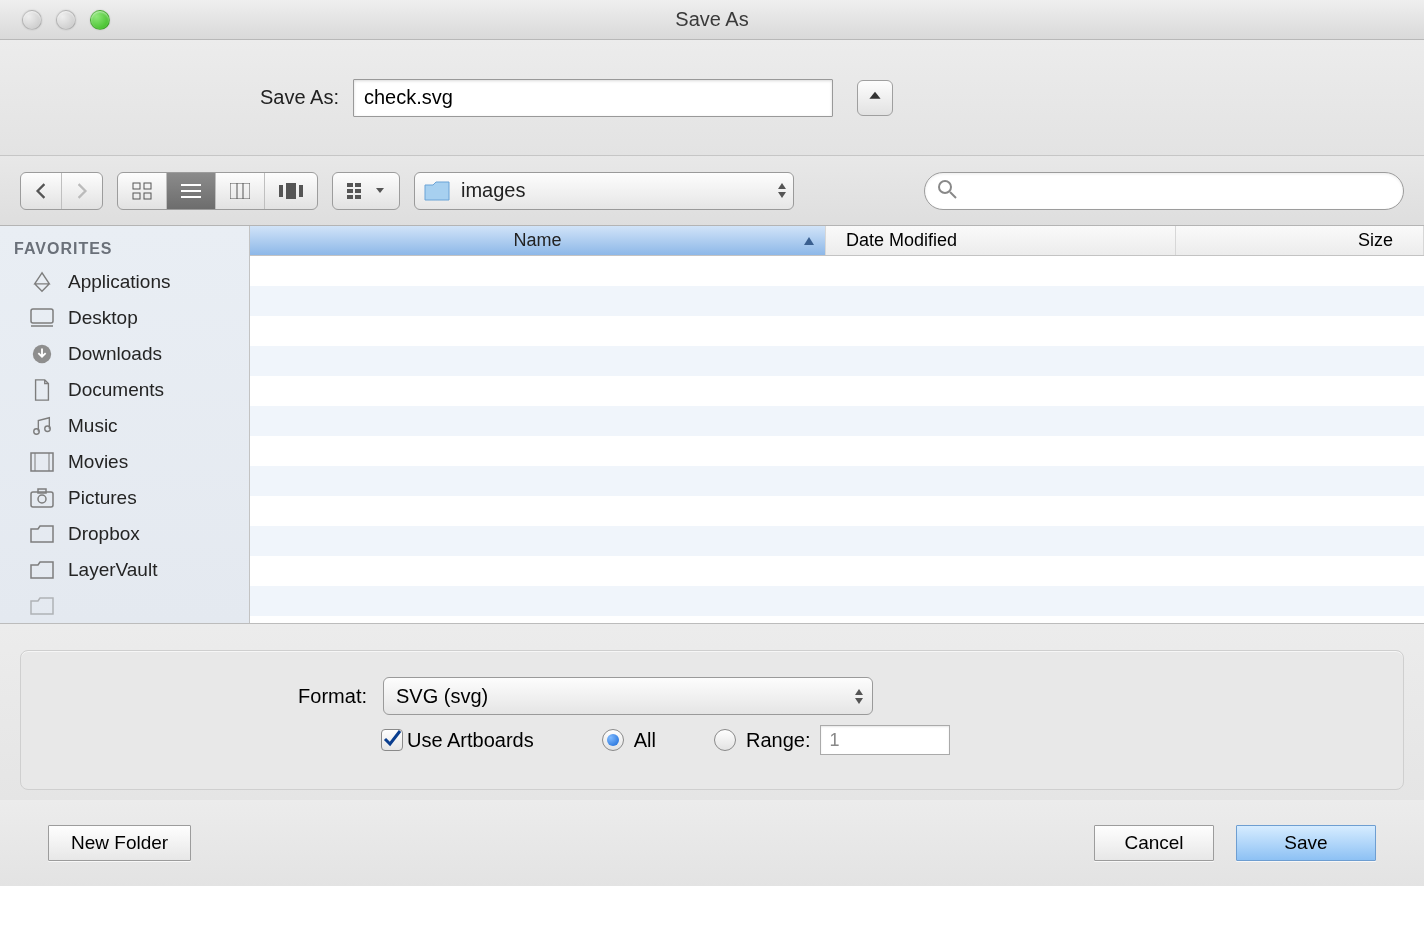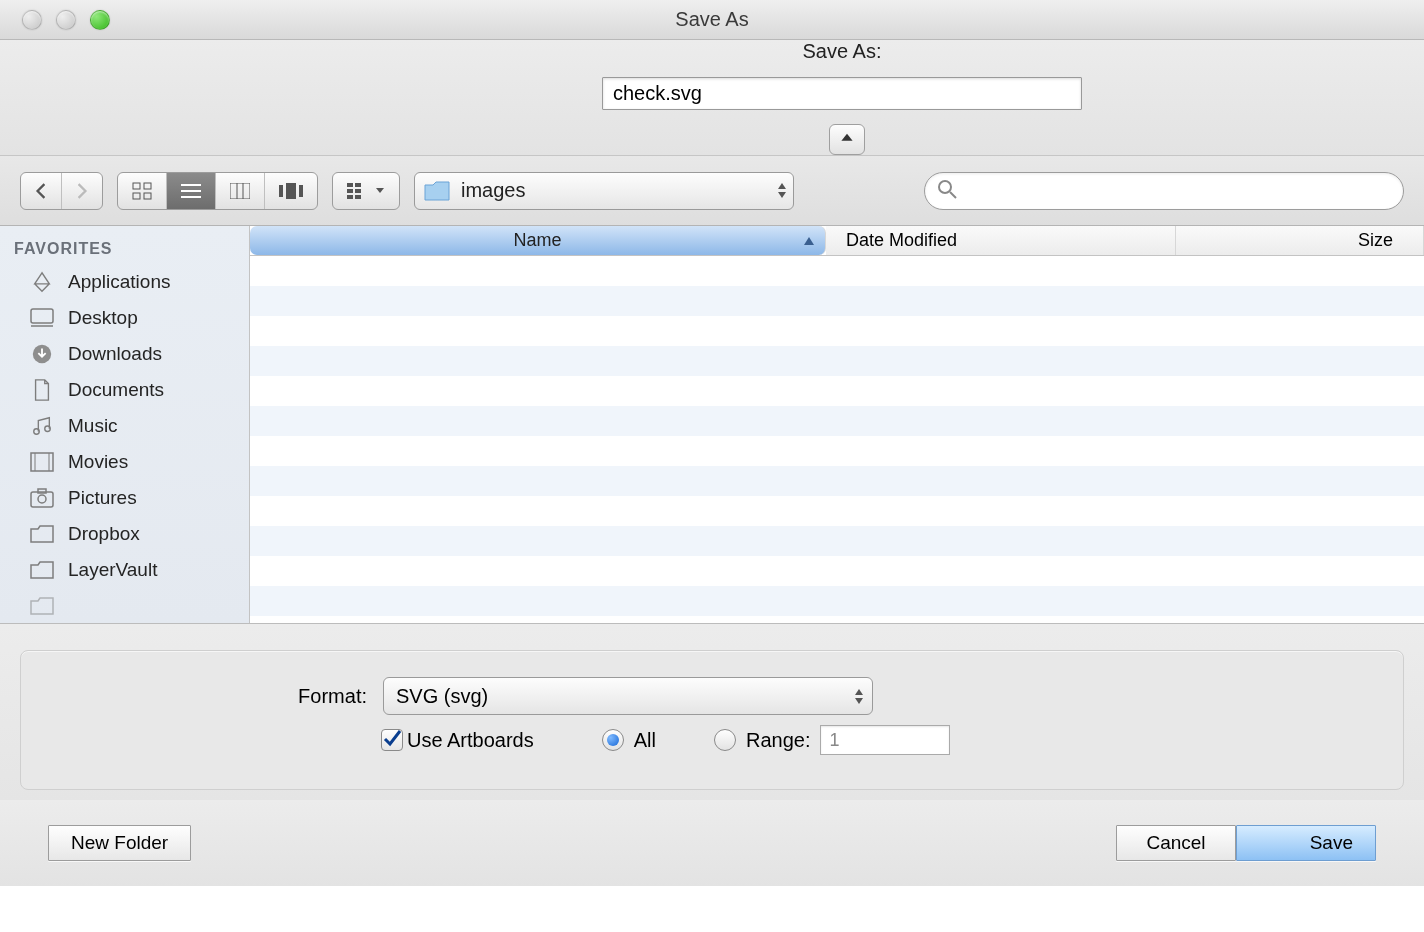--- a/index.html
+++ b/index.html
@@ -47,21 +47,20 @@
 
   
   .saveas-row {
     height: 116px;
     background: linear-gradient(#ececec, #e3e3e3);
     border-bottom: 1px solid #c6c6c6;
     display: flex;
     align-items: center;
     padding-left: 260px;
     gap: 14px;
-    flex-direction: column;
   }
   .saveas-row .lbl { font-size: 20px; color: #222; }
   .saveas-input {
     width: 480px; height: 38px;
     border: 1px solid #999;
     border-radius: 1px;
     padding: 0 10px;
     font-size: 20px;
     box-shadow: inset 0 1px 3px rgba(0,0,0,0.15);
   }
@@ -181,21 +180,21 @@
     align-items: stretch;
     border-bottom: 1px solid #c3c3c3;
     font-size: 18px;
   }
   .col {
     display: flex;
     align-items: center;
     border-right: 1px solid #d7d7d7;
     position: relative;
   }
-  .col.name { flex: 0 0 576px; justify-content: center; background: linear-gradient(#d1e3f8, #8db8e8); color: #222; border-radius: 7px; }
+  .col.name { flex: 0 0 576px; justify-content: center; background: linear-gradient(#d1e3f8, #8db8e8); color: #222; }
   .col.name .sort-arrow { position: absolute; right: 10px; }
   .col.date { flex: 0 0 350px; padding-left: 20px; background: linear-gradient(#fafafa, #ececec); }
   .col.size { flex: 1; justify-content: flex-end; padding-right: 30px; background: linear-gradient(#fafafa, #ececec); }
 
   .rows { flex: 1; overflow: hidden; }
   .row { height: 30px; }
   .row.odd { background: #f0f5fb; }
   .row.even { background: #ffffff; }
 
   
@@ -570,16 +569,16 @@
 </div>
 
 <div class="footer">
   <div class="btn">
     <span>New Folder</span>
   </div>
   <div class="spacer"></div>
   <div class="btn" style="min-width:120px;">
     <span>Cancel</span>
   </div>
-  <div class="btn primary" style="min-width:140px;justify-content:flex-end;">
+  <div class="btn primary" style="min-width:140px;margin-left:22px;">
     <span>Save</span>
   </div>
 </div>
 
 </body></html>

